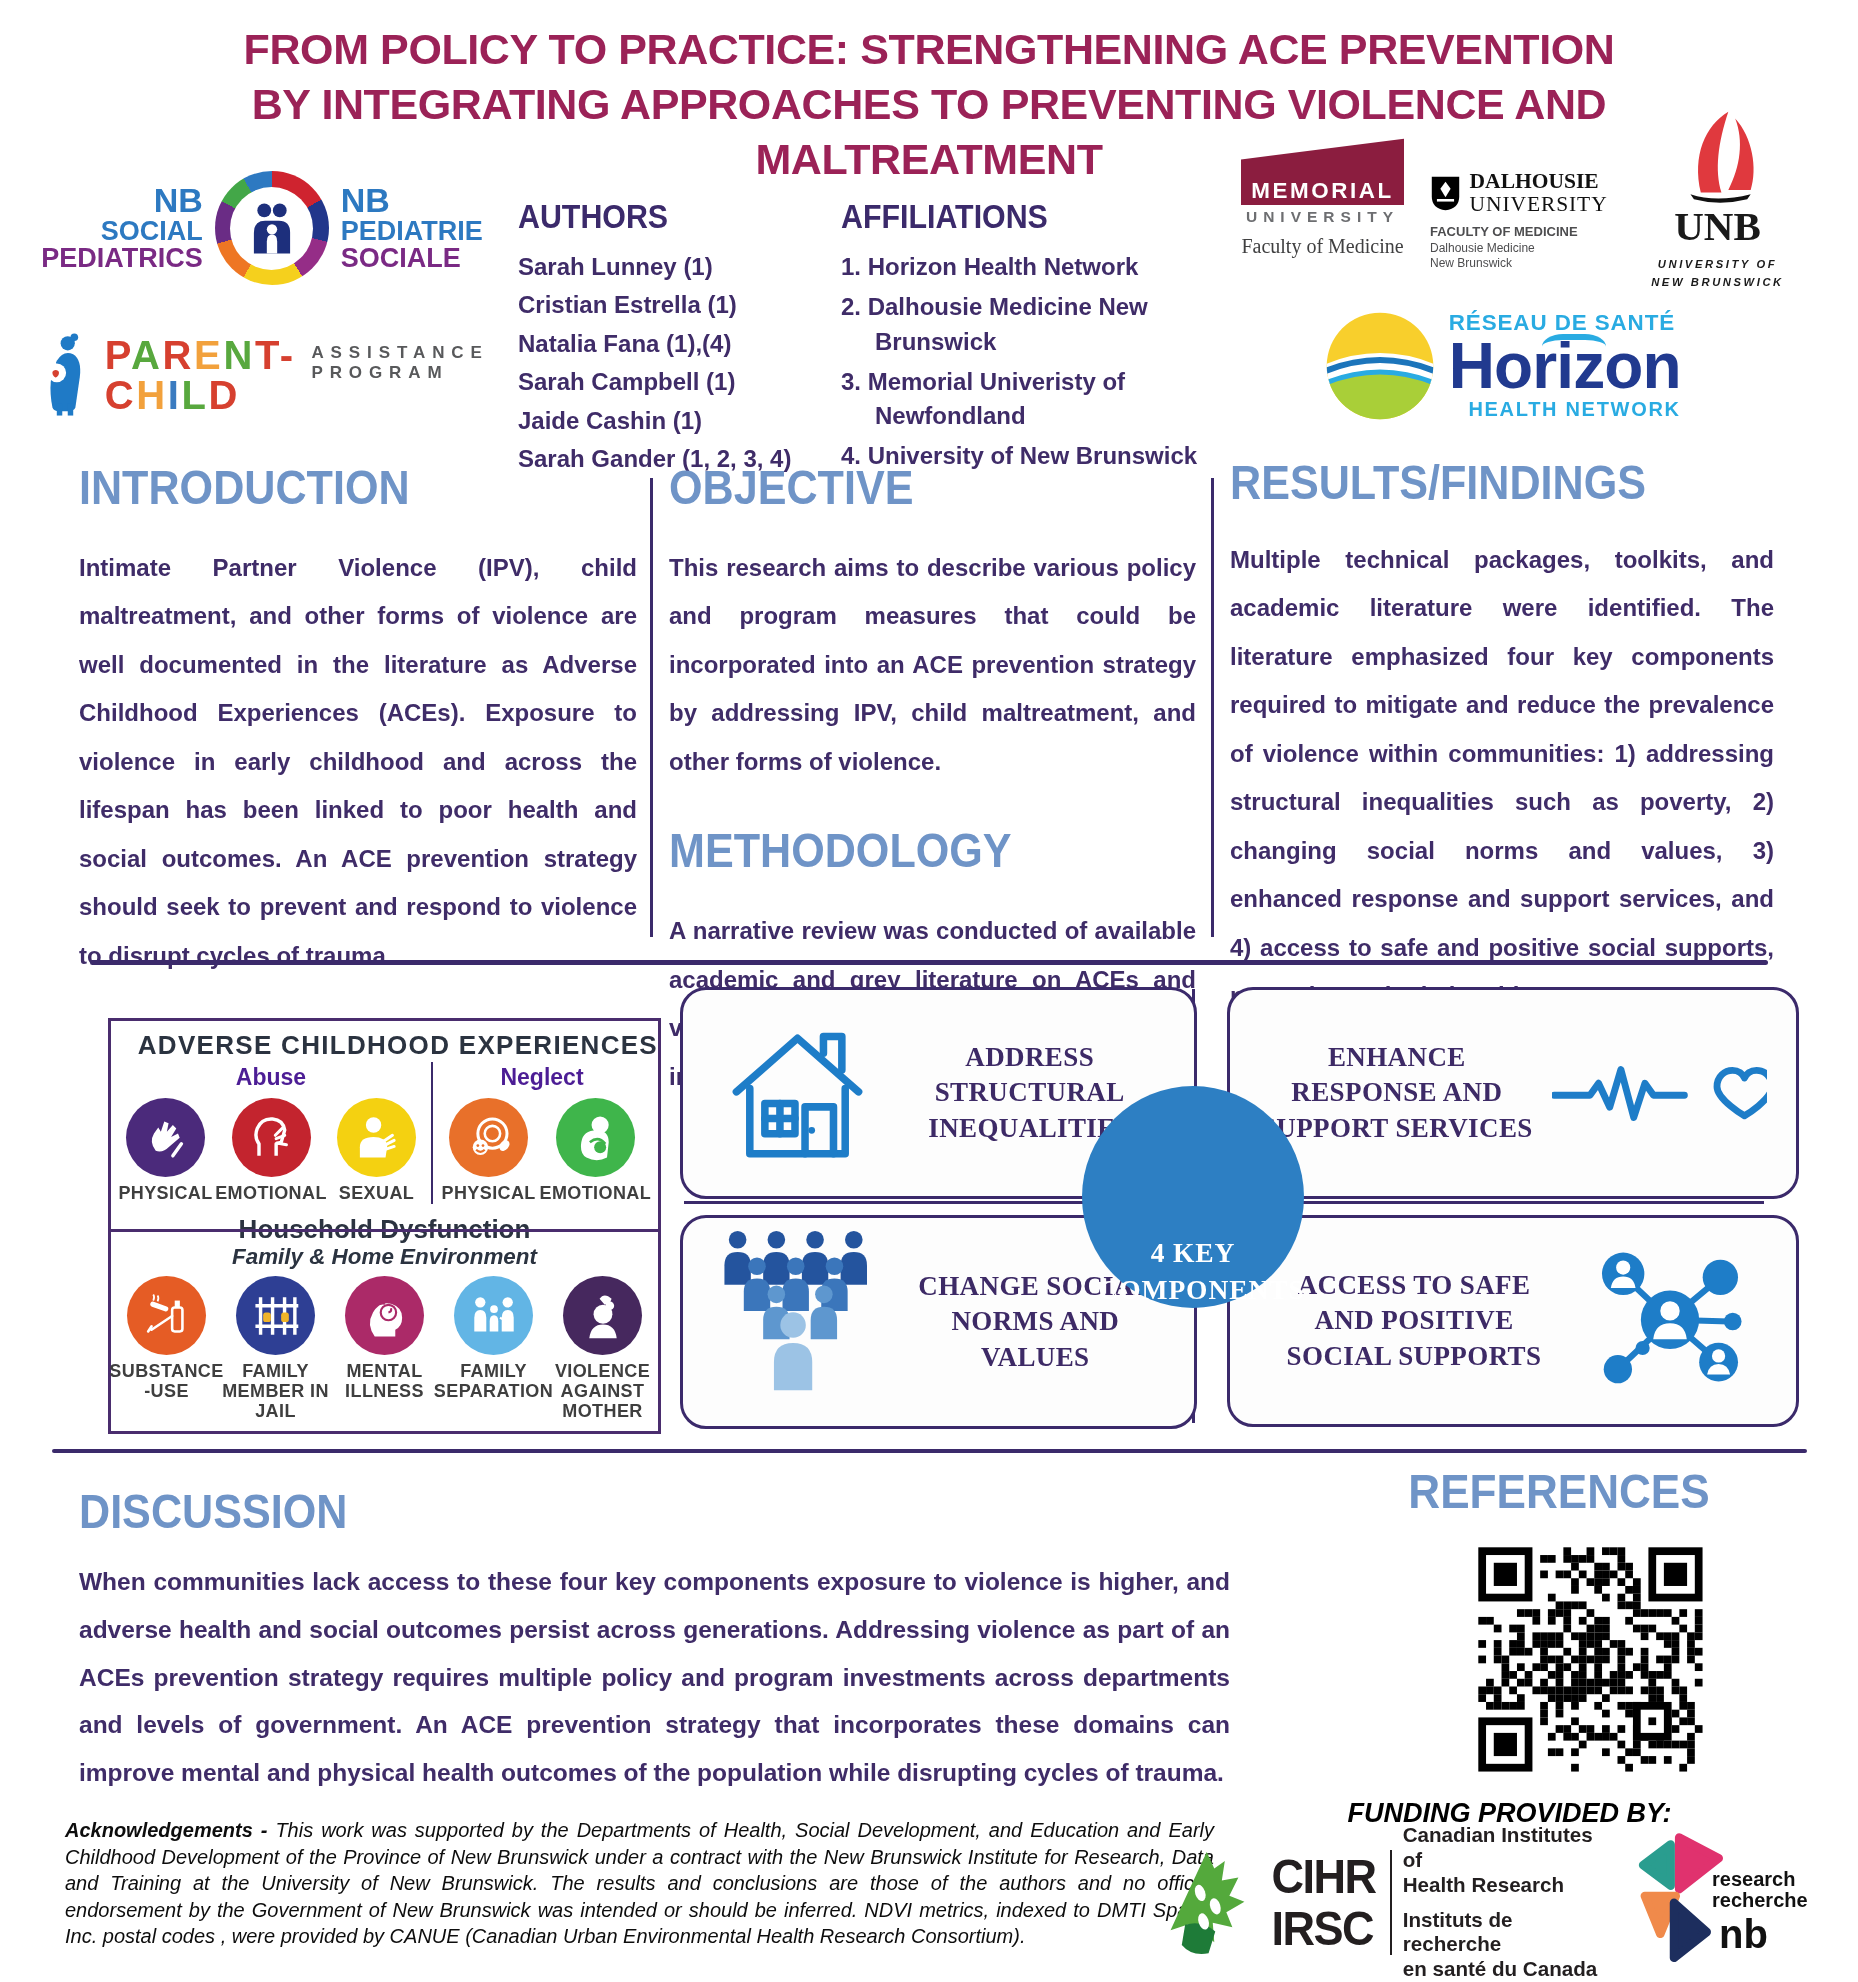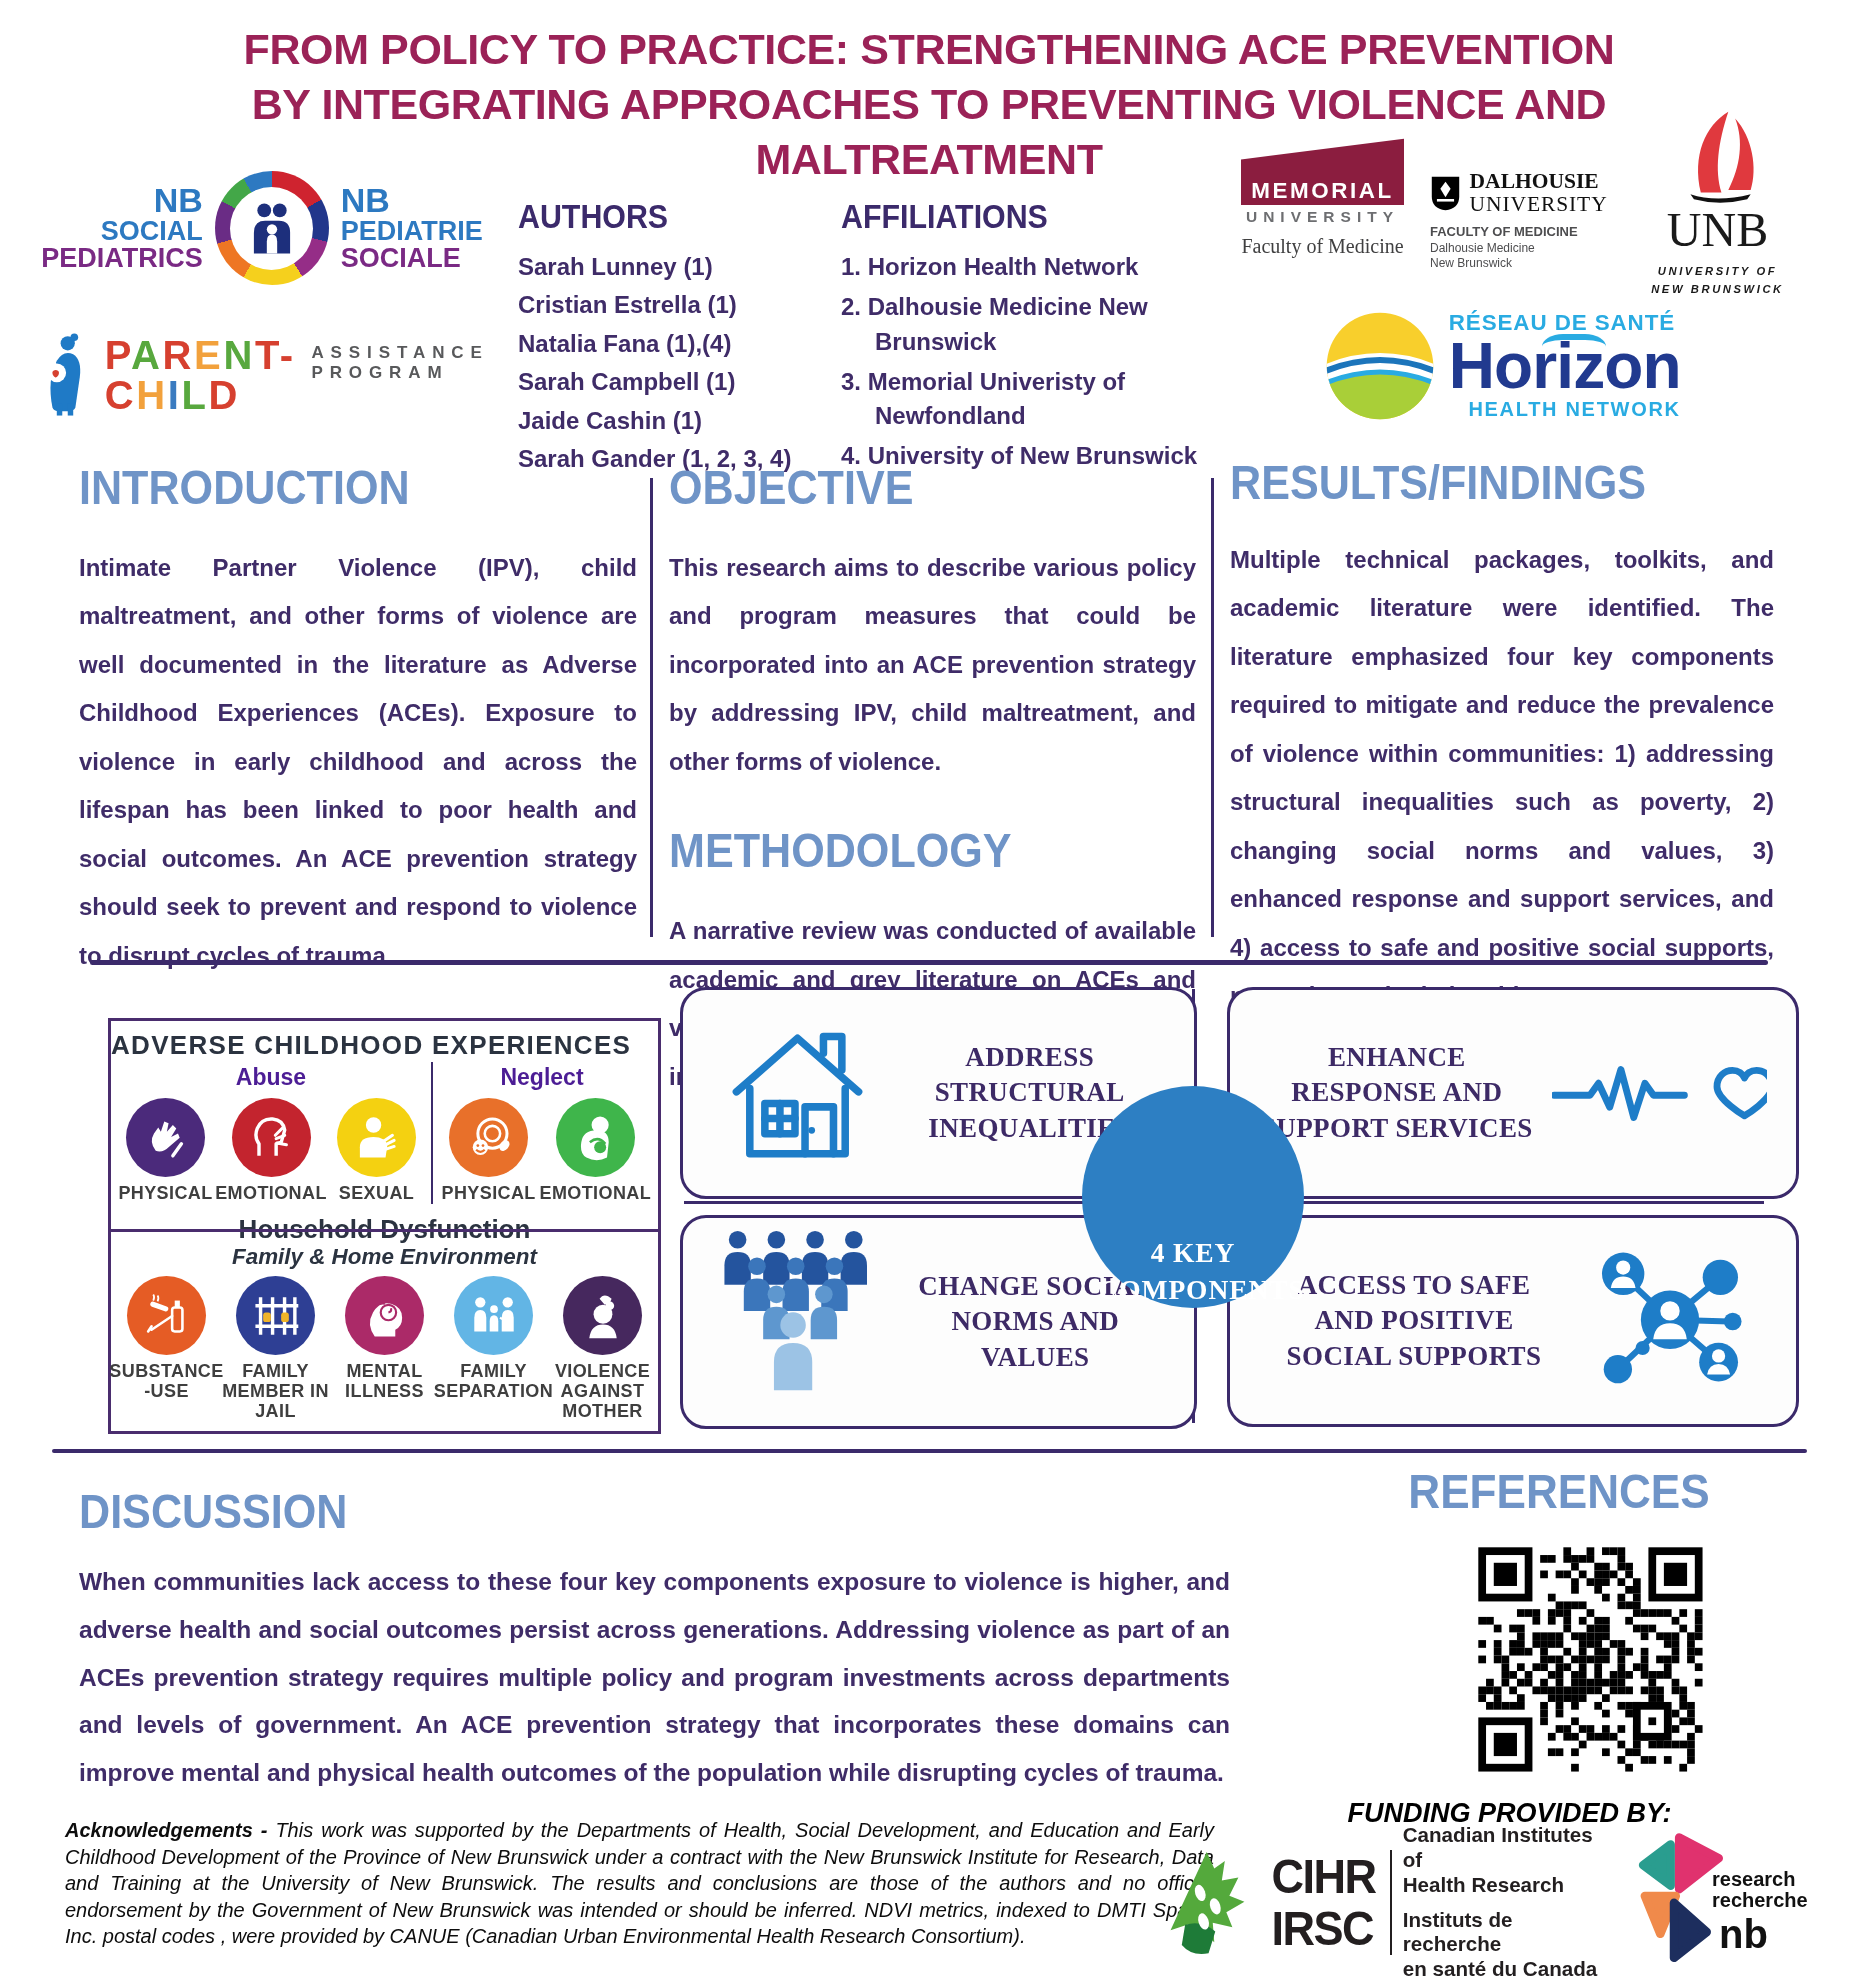--- a/index.html
+++ b/index.html
@@ -50,21 +50,21 @@
   .memorial-univ{color:#6d6e71;font-size:15.5px;letter-spacing:6px;margin-top:3.4px;font-weight:600;}
   .memorial-fac{font-family:"Liberation Serif",serif;color:#404041;font-size:20px;margin-top:8.6px;}
 
   .dal-logo{position:absolute;left:1430px;top:170px;width:206px;}
   .dal-row{display:flex;align-items:center;gap:8.6px;}
   .dal-name{font-family:"Liberation Serif",serif;font-weight:700;font-size:21.5px;line-height:1.05;color:#111;}
   .dal-sub{font-size:13px;color:#4d4d4f;margin-top:8.6px;line-height:1.3;font-weight:600;}
   .dal-sub2{font-size:12px;color:#4d4d4f;line-height:1.3;}
 
   .unb-logo{position:absolute;left:1640px;top:108px;width:155px;text-align:center;}
-  .unb-abbr{font-family:"Liberation Serif",serif;font-weight:400;font-size:48px;color:#1a1a1a;line-height:1;}
+  .unb-abbr{font-family:"Liberation Serif",serif;font-weight:700;font-size:41px;color:#1a1a1a;line-height:1;}
   .unb-sub{font-size:11.2px;font-style:italic;font-weight:700;letter-spacing:2.6px;color:#1a1a1a;margin-top:8.6px;line-height:1.6;}
 
   .horizon-logo{position:absolute;left:1325px;top:303px;width:413px;height:125px;display:flex;align-items:center;gap:13.8px;}
   .hz-text{display:flex;flex-direction:column;}
   .hz-top{color:#29abe2;font-weight:800;font-size:22.4px;letter-spacing:0.9px;}
   .hz-name{color:#213a8f;font-weight:800;font-size:64px;line-height:.95;letter-spacing:-0.9px;position:relative;}
   .hz-swoosh{position:absolute;left:93px;top:-1.7px;width:64px;height:19px;border-top:6px solid #29abe2;border-radius:50%/19px;}
   .hz-bot{color:#29abe2;font-weight:800;font-size:20px;letter-spacing:1.7px;text-align:right;margin-top:1.7px;}
 
   
@@ -72,21 +72,21 @@
   .col-heading{font-size:49px;font-weight:900;color:#6f94c7;transform:scaleX(.88);
     transform-origin:left;white-space:nowrap;letter-spacing:0;}
   .body-text{font-size:24px;color:#3f2c68;text-align:justify;line-height:2.02;font-weight:600;margin-top:29px;}
   .vdivider{position:absolute;width:3.4px;background:#3b2a6b;}
 
   
   .hrule{position:absolute;background:#3b2a6b;border-radius:2.6px;}
 
   
   .ace-box{position:absolute;left:108px;top:1018px;width:547px;height:410px;border:3.4px solid #4a2d6e;background:#fff;}
-  .ace-title{font-size:26px;font-weight:800;color:#2b3340;letter-spacing:1.3px;text-align:left;margin-top:8.6px;}
+  .ace-title{font-size:26px;font-weight:800;color:#2b3340;letter-spacing:1.3px;text-align:right;margin-top:8.6px;}
   .ace-groups{display:flex;margin-top:1.7px;}
   .ace-group-abuse{width:320px;border-right:2.6px solid #3b2a6b;}
   .ace-group-neglect{width:218px;}
   .ace-group-heading{font-size:23px;font-weight:800;color:#4c1d95;text-align:center;margin:1.7px 0 6.9px;}
   .ace-icon-row{display:flex;justify-content:space-evenly;}
   .ace-cell{display:flex;flex-direction:column;align-items:center;width:102px;}
   .ace-circle{width:79px;height:79px;border-radius:50%;display:flex;align-items:center;justify-content:center;flex:0 0 auto;}
   .ace-label{font-size:18px;color:#3f3f3f;font-weight:600;text-align:center;margin-top:6.9px;line-height:1.1;letter-spacing:0.4px;}
   .ace-mid-divider{position:absolute;left:0;top:208px;width:100%;height:3.4px;background:#4a2d6e;}
   .hh-heading{font-size:26px;font-weight:800;color:#2b3340;text-align:center;margin-top:10.3px;}

